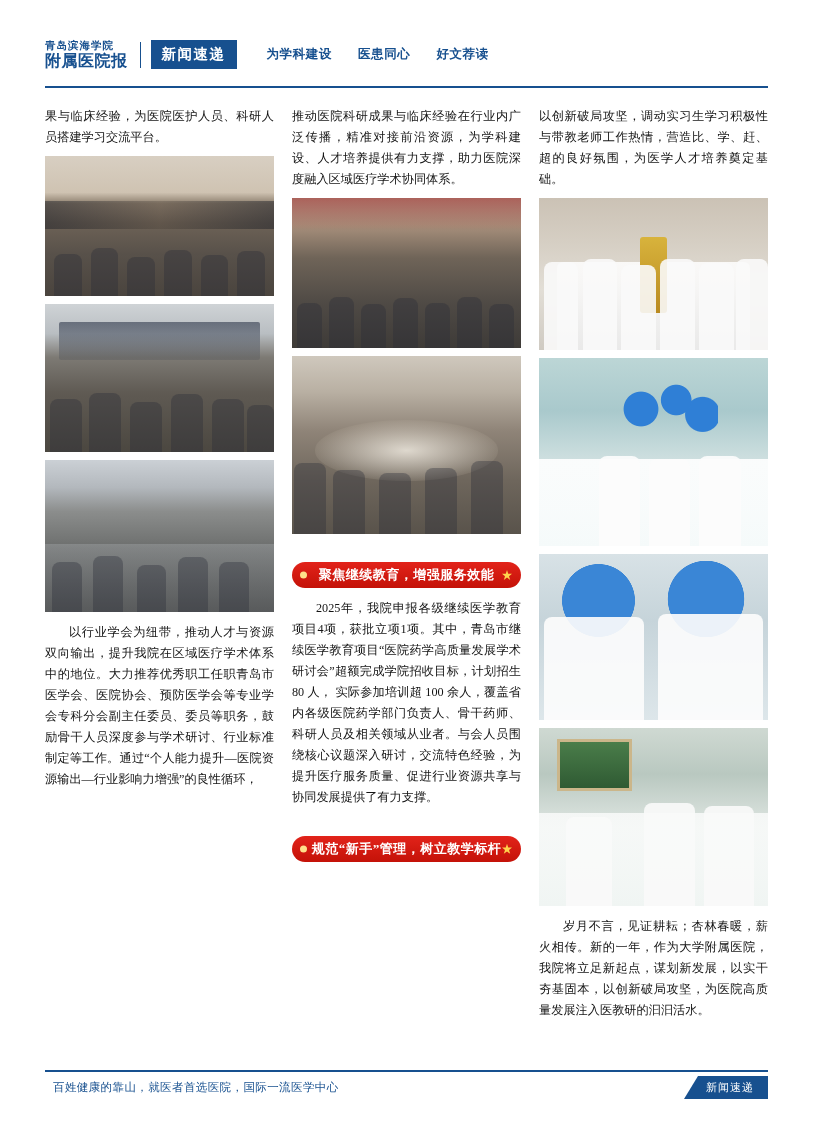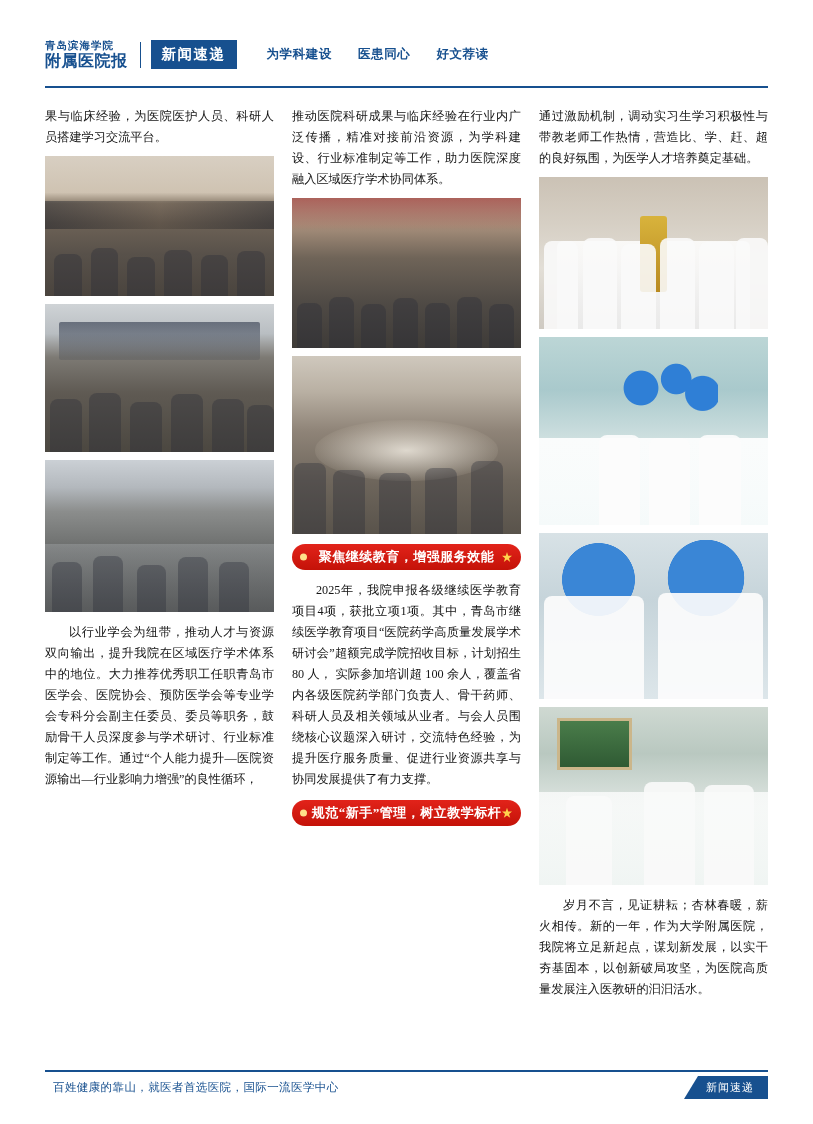--- a/index.html
+++ b/index.html
@@ -234,21 +234,21 @@
     bottom: 0;
     background: rgba(40,44,54,0.35);
     border-radius: 8px 8px 0 0;
   }
 
   
   .banner {
     position: relative;
     width: 229px;
     height: 26px;
-    margin: 10px 0 7px 0;
+    margin: 28px 0 7px 0;
     display: flex;
     align-items: center;
     justify-content: center;
     background: linear-gradient(180deg, #e2231a, #c41208);
     border-radius: 13px 13px 13px 13px;
     color: #ffffff;
     font-size: 13px;
     font-weight: bold;
     letter-spacing: 0.5px;
     font-family: "Liberation Serif", serif;
@@ -370,21 +370,21 @@
           <span style="left:40%;width:13%;height:31%"></span>
           <span style="left:58%;width:13%;height:36%"></span>
           <span style="left:76%;width:13%;height:33%"></span>
         </div>
       </div>
 
       <p class="body indent">以行业学会为纽带，推动人才与资源双向输出，提升我院在区域医疗学术体系中的地位。大力推荐优秀职工任职青岛市医学会、医院协会、预防医学会等专业学会专科分会副主任委员、委员等职务，鼓励骨干人员深度参与学术研讨、行业标准制定等工作。通过“个人能力提升—医院资源输出—行业影响力增强”的良性循环，</p>
     </div>
 
     <div class="col">
-      <p class="body">推动医院科研成果与临床经验在行业内广泛传播，精准对接前沿资源，为学科建设、行业标准制定等工作，助力医院深度融入区域医疗学术协同体系。</p>
+      <p class="body">推动医院科研成果与临床经验在行业内广泛传播，精准对接前沿资源，为学科建设、人才培养提供有力支撑，助力医院深度融入区域医疗学术协同体系。</p>
 
       <div class="photo ph-lecture" style="height:150px">
         <div class="ph-people">
           <span style="left:2%;width:11%;height:30%"></span>
           <span style="left:16%;width:11%;height:34%"></span>
           <span style="left:30%;width:11%;height:29%"></span>
           <span style="left:44%;width:11%;height:33%"></span>
           <span style="left:58%;width:11%;height:30%"></span>
           <span style="left:72%;width:11%;height:34%"></span>
           <span style="left:86%;width:11%;height:29%"></span>
@@ -403,21 +403,21 @@
 
       <div class="banner">聚焦继续教育，增强服务效能</div>
 
       <p class="body indent">2025年，我院申报各级继续医学教育项目4项，获批立项1项。其中，青岛市继续医学教育项目“医院药学高质量发展学术研讨会”超额完成学院招收目标，计划招生 80 人， 实际参加培训超 100 余人，覆盖省内各级医院药学部门负责人、骨干药师、科研人员及相关领域从业者。与会人员围绕核心议题深入研讨，交流特色经验，为提升医疗服务质量、促进行业资源共享与协同发展提供了有力支撑。</p>
 
       <div class="banner">规范“新手”管理，树立教学标杆</div>
 
     </div>
 
     <div class="col">
-      <p class="body">通过激励机制，调动实习生学习积极性与带教老师工作热情，营造比、学、赶、超的良好氛围，为医学人才培养奠定基础。</p>
+      <p class="body">以创新破局攻坚，调动实习生学习积极性与带教老师工作热情，营造比、学、赶、超的良好氛围，为医学人才培养奠定基础。</p>
 
       <div class="photo ph-doctors" style="height:152px">
         <div class="ph-people">
           <span style="left:2%;width:15%;height:58%;background:rgba(250,250,250,.9)"></span>
           <span style="left:19%;width:15%;height:60%;background:rgba(250,250,250,.9)"></span>
           <span style="left:36%;width:15%;height:56%;background:rgba(250,250,250,.9)"></span>
           <span style="left:53%;width:15%;height:60%;background:rgba(250,250,250,.9)"></span>
           <span style="left:70%;width:15%;height:57%;background:rgba(250,250,250,.9)"></span>
           <span style="left:86%;width:14%;height:60%;background:rgba(250,250,250,.9)"></span>
         </div>

